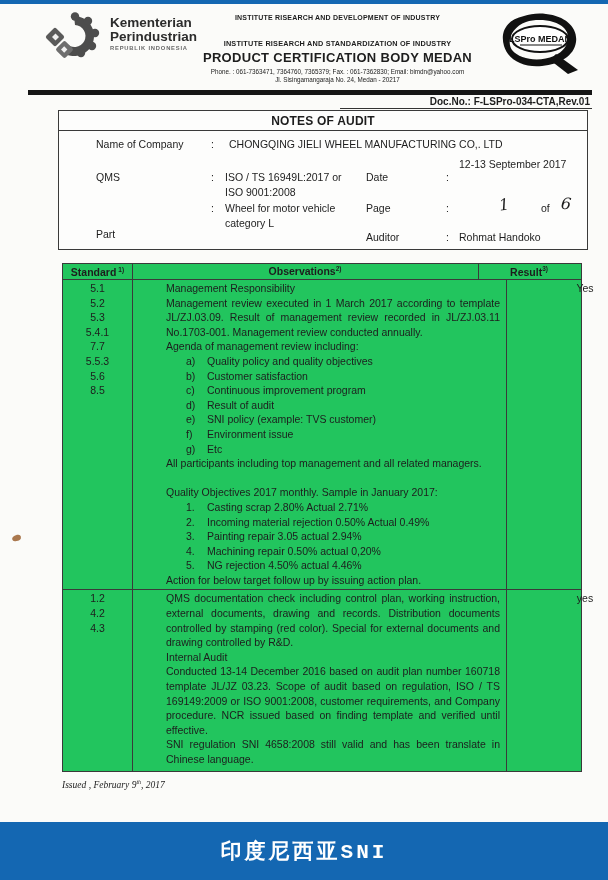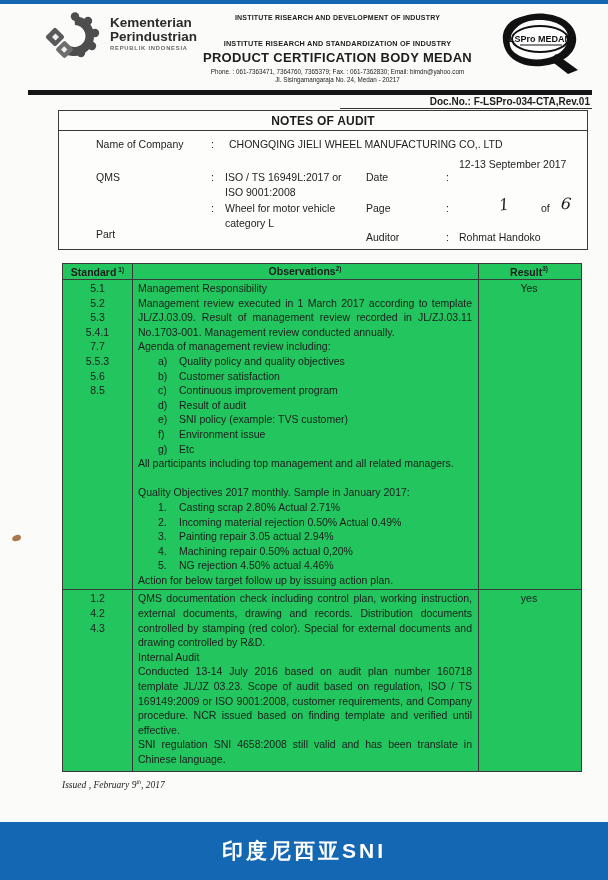--- a/index.html
+++ b/index.html
@@ -9,21 +9,21 @@
     font-family:"Liberation Sans",sans-serif;
     color:#1d1d1d;
     -webkit-font-smoothing:antialiased;
   }
   .abs{position:absolute;}
   
   .top-bar{left:0;top:0;width:608px;height:4px;background:#1467b2;}
   .bottom-bar{left:0;top:822px;width:608px;height:58px;background:#1467b2;
     display:flex;align-items:center;justify-content:center;}
   .bottom-bar .cjk{color:#fff;font-size:21px;font-weight:bold;letter-spacing:3px;
-    font-family:Liberation Sans, sans-serif;}
+    font-family:Liberation Mono, monospace;}
   
   .ministry-text{left:110px;top:16px;line-height:1.02;}
   .ministry-text .l1,.ministry-text .l2{font-weight:bold;font-size:13.5px;color:#2c2c2c;}
   .ministry-text .l3{font-size:5.8px;font-weight:bold;letter-spacing:.8px;color:#6a6a6a;margin-top:2px;}
   .center-head{left:150px;top:14px;width:375px;text-align:center;}
   .center-head .o1{font-size:7px;font-weight:bold;letter-spacing:.2px;}
   .center-head .o2{font-size:7.3px;font-weight:bold;letter-spacing:.2px;margin-top:18px;}
   .center-head .o3{font-size:13px;font-weight:600;letter-spacing:.3px;margin-top:2px;}
   .center-head .o4{font-size:6.3px;margin-top:3px;color:#222;}
   .center-head .o5{font-size:6.3px;margin-top:1px;color:#222;}
@@ -41,21 +41,21 @@
   .audit-table{left:62px;top:263px;width:518px;border:1.4px solid #3a3a3a;background:#22c55e;}
   .trow{display:grid;grid-template-columns:70px 346px 100px;}
   .trow > div{min-width:0;}
   .col-std{border-right:1.2px solid #3a3a3a;text-align:center;}
   .col-obs{border-right:1.2px solid #3a3a3a;padding:1px 6px 2px 5px;}
   .col-res{text-align:center;}
   .thead{height:15px;font-weight:bold;font-size:10.5px;}
   .thead > div{display:flex;align-items:center;justify-content:center;}
   .thead sup{font-size:6.5px;line-height:1;transform:translateY(-2px);}
   .sup-gap{margin-left:2px;}
-  .tbody .trow{border-top:1.2px solid #3a3a3a;}
+  .tbody .trow{border-top:1.2px solid #3a3a3a;gap:28px;}
   .tbody .trow:nth-child(1){min-height:306px;}
   .tbody .trow:nth-child(2){min-height:181px;}
   .std-line{font-size:10.5px;line-height:14.6px;}
   .col-std{padding-top:1px;}
   .ob-line,.ob-para,.ob-li{font-size:10.5px;line-height:14.6px;}
   .ob-para{text-align:justify;text-align-last:left;}
   .ob-spacer{height:14.6px;}
   .ob-li{display:flex;padding-left:20px;}
   .li-marker{width:21px;flex:0 0 21px;}
   .li-text{flex:1;}
@@ -242,21 +242,21 @@
       </div>
       <div class="trow">
         <div class="col-std">
           <div class="std-line">1.2</div>
           <div class="std-line">4.2</div>
           <div class="std-line">4.3</div>
         </div>
         <div class="col-obs">
           <div class="ob-para">QMS documentation check including control plan, working instruction, external documents, drawing and records. Distribution documents controlled by stamping (red color). Special for external documents and drawing controlled by R&amp;D.</div>
           <div class="ob-line">Internal Audit</div>
-          <div class="ob-para">Conducted 13-14 July 2016 based on audit plan number 160718 template JL/JZ 03.23. Scope of audit based on regulation, ISO / TS 169149:2009 or ISO 9001:2008, customer requirements, and Company procedure. NCR issued based on finding template and verified until effective.</div>
+          <div class="ob-para">Conducted 13-14 December 2016 based on audit plan number 160718 template JL/JZ 03.23. Scope of audit based on regulation, ISO / TS 169149:2009 or ISO 9001:2008, customer requirements, and Company procedure. NCR issued based on finding template and verified until effective.</div>
           <div class="ob-para">SNI regulation SNI 4658:2008 still valid and has been translate in Chinese language.</div>
         </div>
         <div class="col-res">
           <div class="res-val">yes</div>
         </div>
       </div>
     </div>
 </div>
 
 <div class="abs issued">

